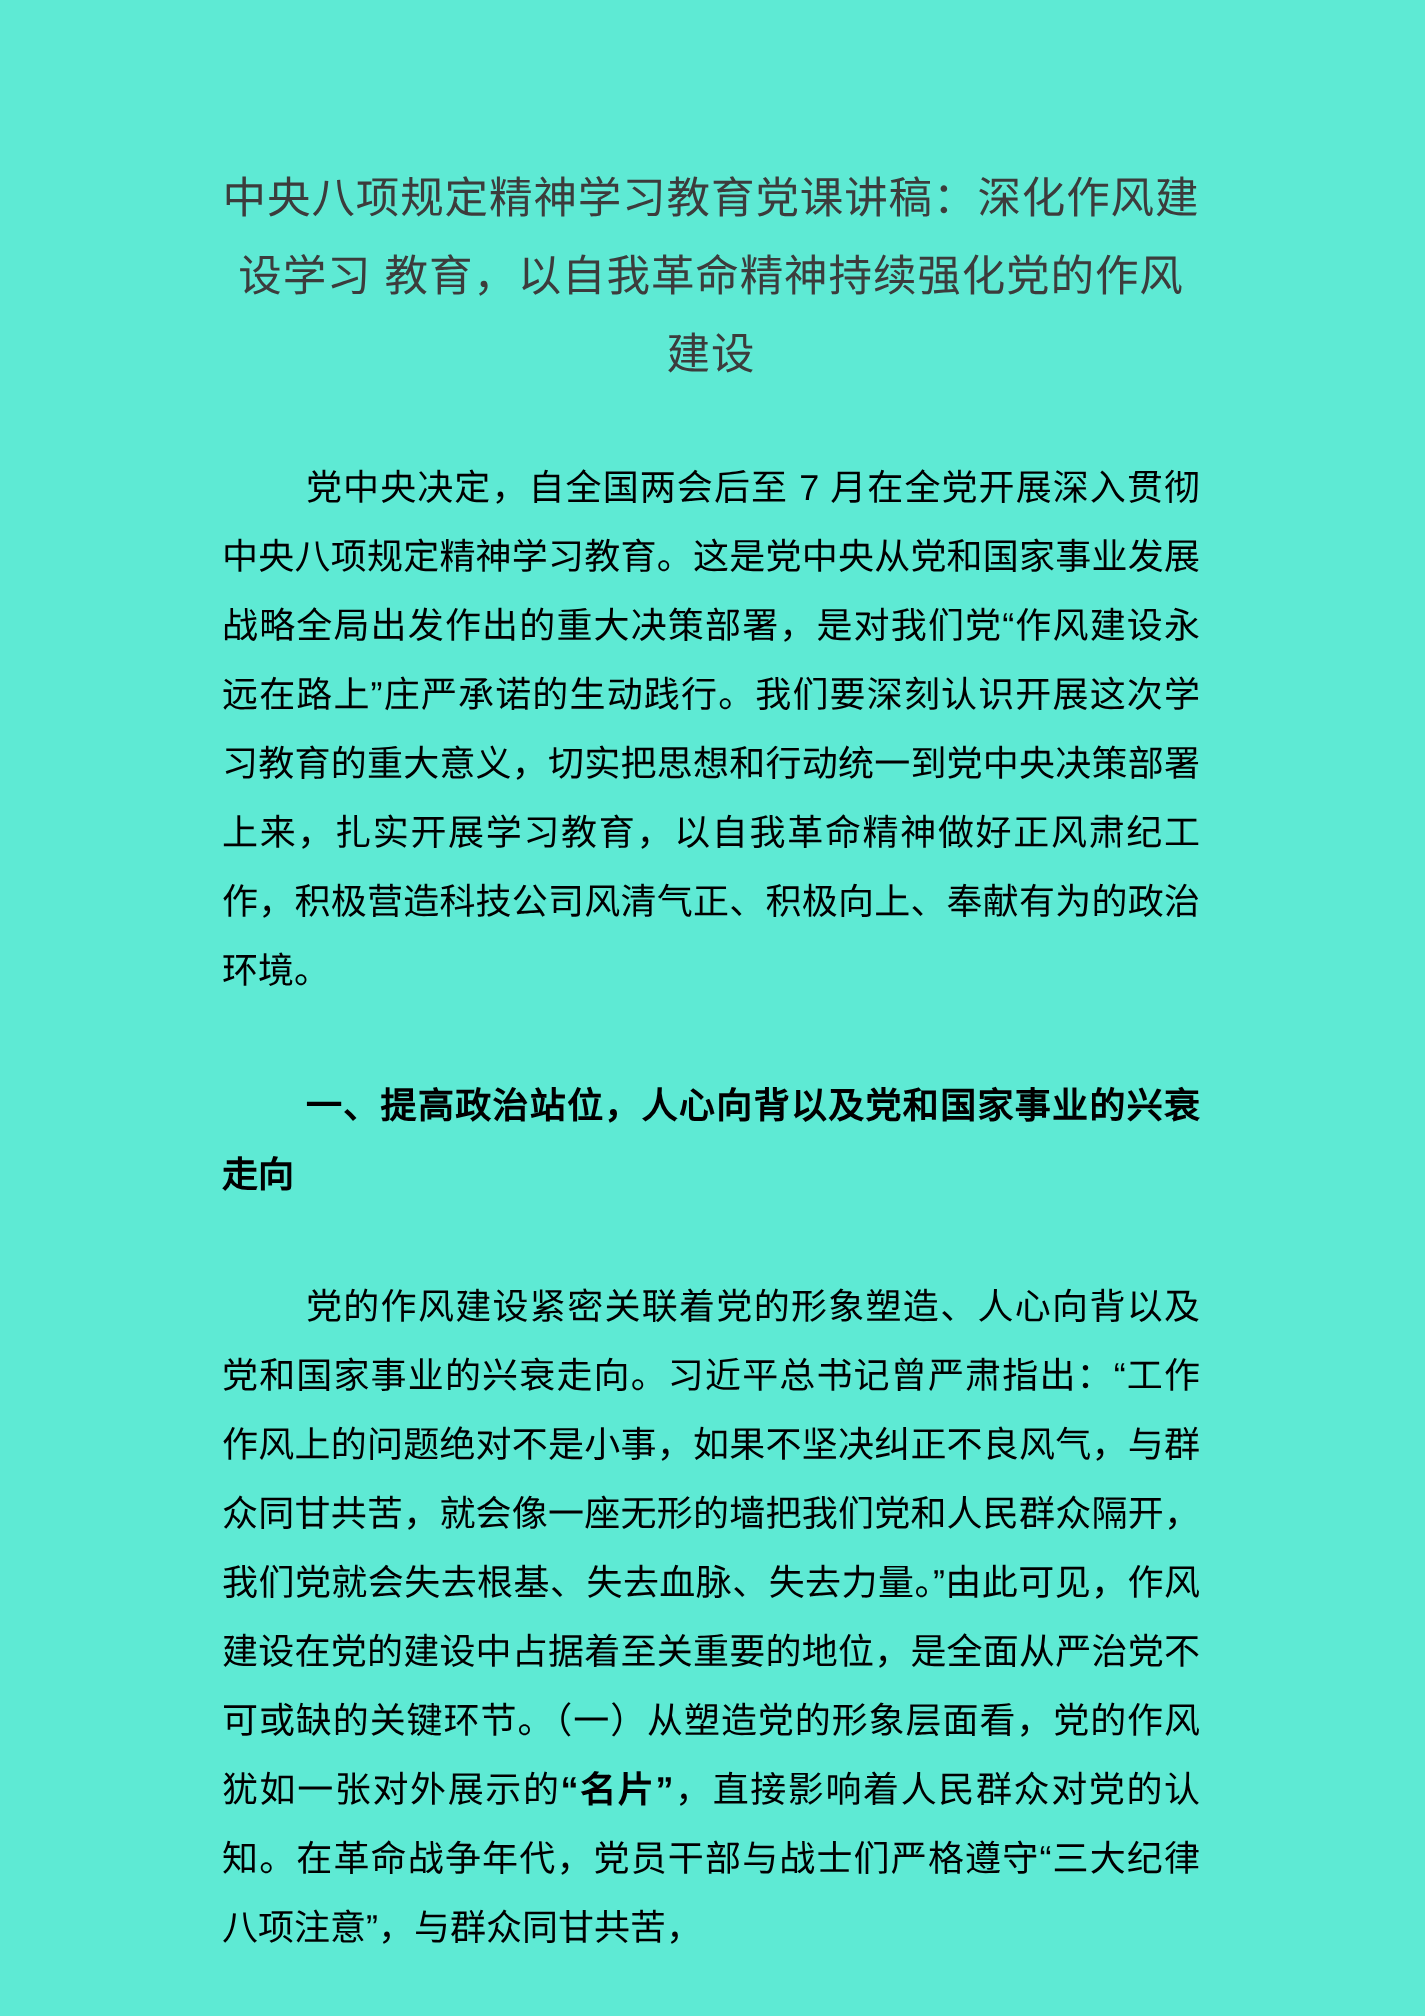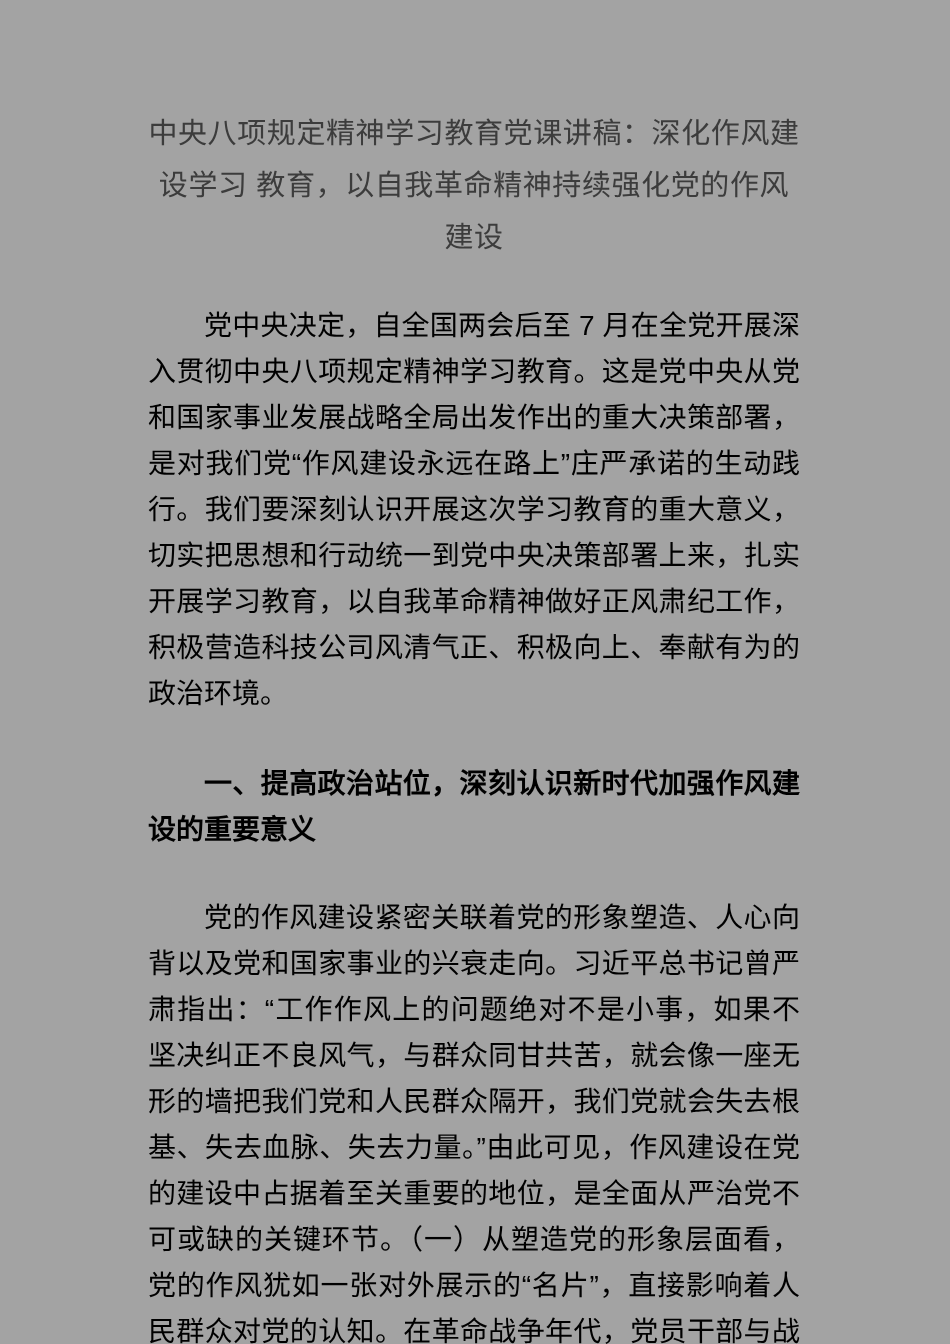--- a/index.html
+++ b/index.html
@@ -11,21 +11,21 @@
 
   body {
     font-family: "Liberation Sans", "DejaVu Sans", sans-serif;
     -webkit-font-smoothing: antialiased;
   }
 
   .page {
     position: relative;
     width: 950px;
     height: 1344px;
-    background: #a3a3a3;
+    background: #5eead4;
     overflow: hidden;
     box-sizing: border-box;
   }
 
   .content {
     position: absolute;
     left: 148px;
     top: 0;
     width: 652px;
   }
@@ -40,39 +40,39 @@
     line-height: 52px;
     text-align: center;
     letter-spacing: 0.6px;
     padding-top: 107px;
   }
 
   
   .para {
     margin: 0;
     color: #000000;
-    font-size: 28px;
+    font-size: 24px;
     font-weight: 400;
     line-height: 46px;
     text-align: justify;
     text-justify: inter-ideograph;
     text-indent: 56px;
     letter-spacing: 0px;
   }
 
   .para.section-heading {
     font-weight: 700;
   }
 
   .spacer-lg { height: 40px; }
   .spacer-md { height: 44px; }
   .spacer-sm { height: 42px; }
 
   .bold-inline {
-    font-weight: 400;
+    font-weight: 700;
   }
 
   
   .para.clipped {
     
   }
 </style>
 </head>
 <body>
 
@@ -83,20 +83,20 @@
       <span>中央八项规定精神学习教育党课讲稿：深化作风建设学习</span>
       <span>教育，以自我革命精神持续强化党的作风建设</span>
     </h1>
 
     <div class="spacer-lg"></div>
 
     <p class="para">党中央决定，自全国两会后至 7 月在全党开展深入贯彻中央八项规定精神学习教育。这是党中央从党和国家事业发展战略全局出发作出的重大决策部署，是对我们党“作风建设永远在路上”庄严承诺的生动践行。我们要深刻认识开展这次学习教育的重大意义，切实把思想和行动统一到党中央决策部署上来，扎实开展学习教育，以自我革命精神做好正风肃纪工作，积极营造科技公司风清气正、积极向上、奉献有为的政治环境。</p>
 
     <div class="spacer-md"></div>
 
-    <p class="para section-heading">一、提高政治站位，深刻认识新时代加强作风建设的重要意义</p>
+    <p class="para section-heading">一、提高政治站位，人心向背以及党和国家事业的兴衰走向</p>
 
     <div class="spacer-sm"></div>
 
     <p class="para clipped"><span>党的作风建设紧密关联着党的形象塑造、人心向背以及党和国家事业的兴衰走向。习近平总书记曾严肃指出：“工作作风上的问题绝对不是小事，如果不坚决纠正不良风气，与群众同甘共苦，就会像一座无形的墙把我们党和人民群众隔开，我们党就会失去根基、失去血脉、失去力量。”由此可见，作风建设在党的建设中占据着至关重要的地位，是全面从严治党不可或缺的关键环节。（一）从塑造党的形象层面看，党的作风犹如一张对外展示的</span><span class="bold-inline">“名片”</span><span>，直接影响着人民群众对党的认知。在革命战争年代，党员干部与战士们严格遵守“三大纪律八项注意”，与群众同甘共苦，</span></p>
 
   </div>
 </div>
 
 </body></html>

